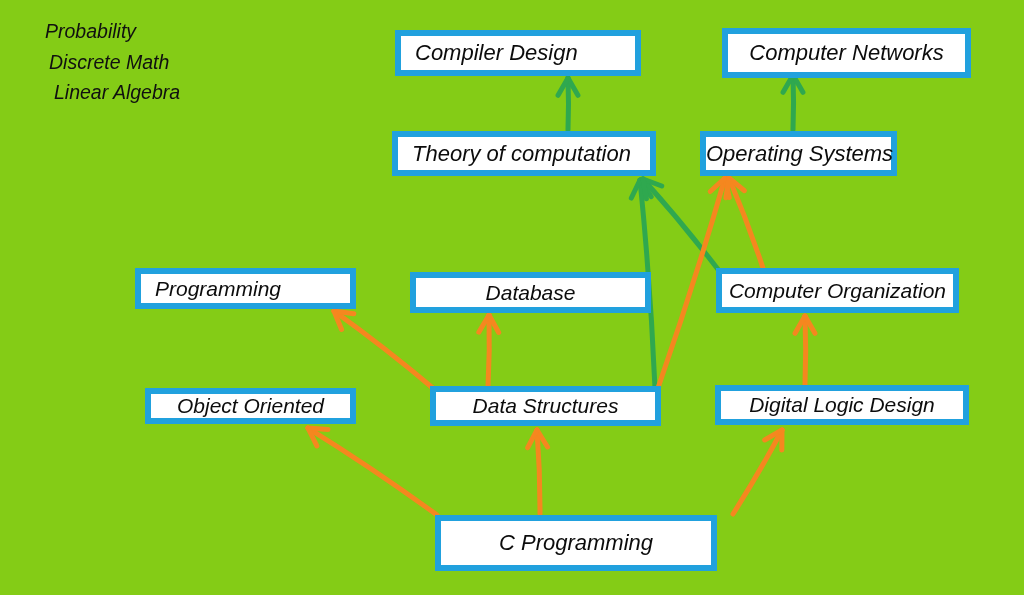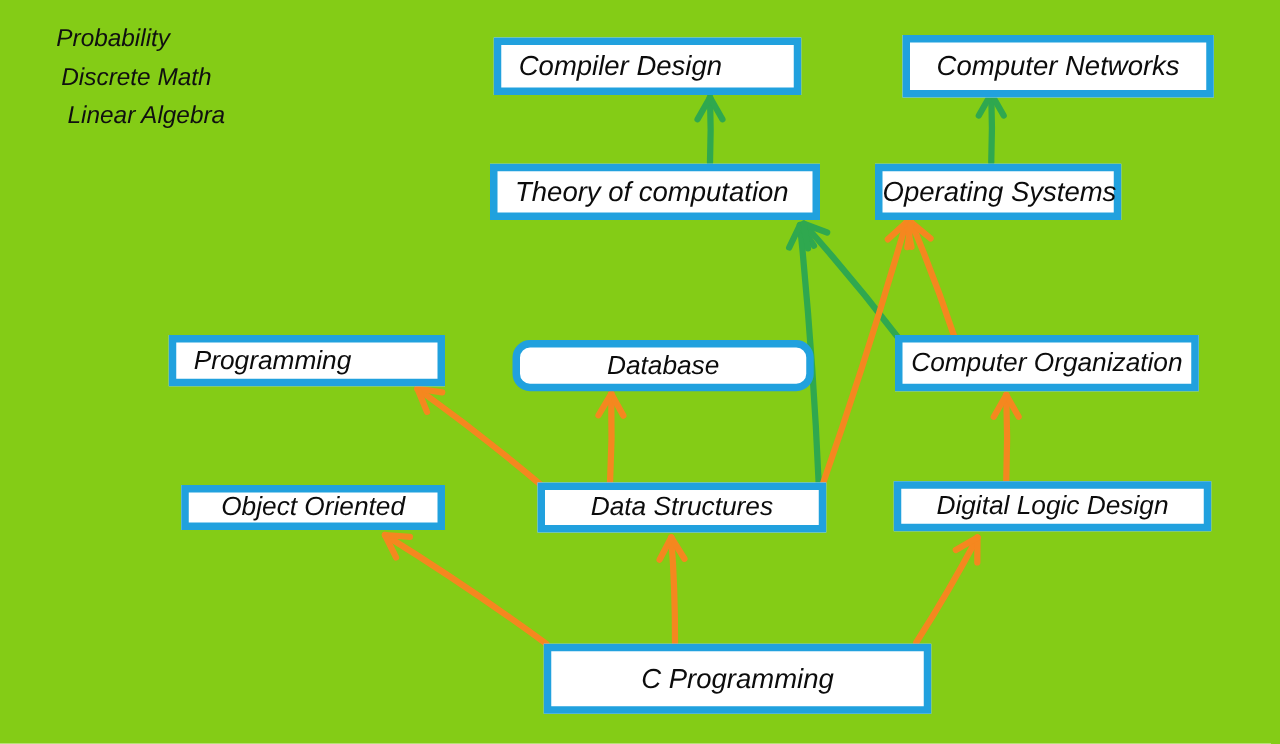--- a/index.html
+++ b/index.html
@@ -143,33 +143,33 @@
       </div>
       <div class="course-box align-left" style="left: 392px; top: 131px; width: 264px; height: 45px; border-color: rgb(33, 161, 222);">
         <div class="label" style="font-size: 22px;">Theory of computation</div>
       </div>
       <div class="course-box align-center" style="left: 700px; top: 131px; width: 197px; height: 45px; border-color: rgb(33, 161, 222);">
         <div class="label" style="font-size: 22px;">Operating Systems</div>
       </div>
       <div class="course-box align-left" style="left: 135px; top: 268px; width: 221px; height: 41px; border-color: rgb(33, 161, 222);">
         <div class="label" style="font-size: 21px;">Programming</div>
       </div>
-      <div class="course-box align-center" style="left: 410px; top: 272px; width: 241px; height: 41px; border-color: rgb(33, 161, 222); border-radius: 14px;">
+      <div class="course-box align-center" style="left: 410px; top: 272px; width: 241px; height: 41px; border-color: rgb(33, 161, 222);">
         <div class="label" style="font-size: 21px;">Database</div>
       </div>
       <div class="course-box align-center" style="left: 716px; top: 268px; width: 243px; height: 45px; border-color: rgb(33, 161, 222);">
         <div class="label" style="font-size: 21px;">Computer Organization</div>
       </div>
       <div class="course-box align-center" style="left: 145px; top: 388px; width: 211px; height: 36px; border-color: rgb(33, 161, 222);">
         <div class="label" style="font-size: 21px;">Object Oriented</div>
       </div>
       <div class="course-box align-center" style="left: 430px; top: 386px; width: 231px; height: 40px; border-color: rgb(33, 161, 222);">
         <div class="label" style="font-size: 21px;">Data Structures</div>
       </div>
       <div class="course-box align-center" style="left: 715px; top: 385px; width: 254px; height: 40px; border-color: rgb(33, 161, 222);">
         <div class="label" style="font-size: 21px;">Digital Logic Design</div>
       </div>
-      <div class="course-box align-center" style="left: 435px; top: 515px; width: 310px; height: 56px; border-color: rgb(33, 161, 222);">
+      <div class="course-box align-center" style="left: 435px; top: 515px; width: 282px; height: 56px; border-color: rgb(33, 161, 222);">
         <div class="label" style="font-size: 22px;">C Programming</div>
       </div>
     </div>
 
 </div>
 
 </body></html>

